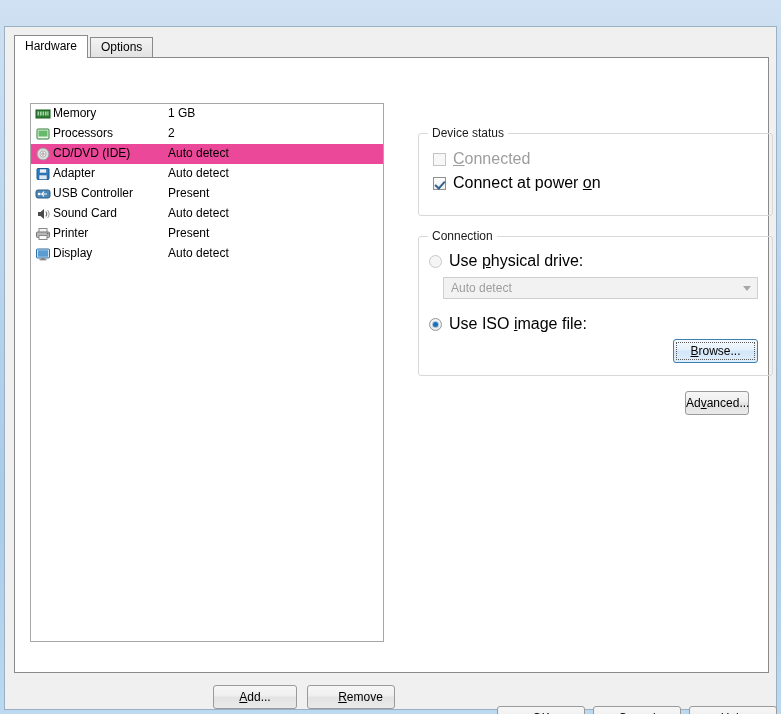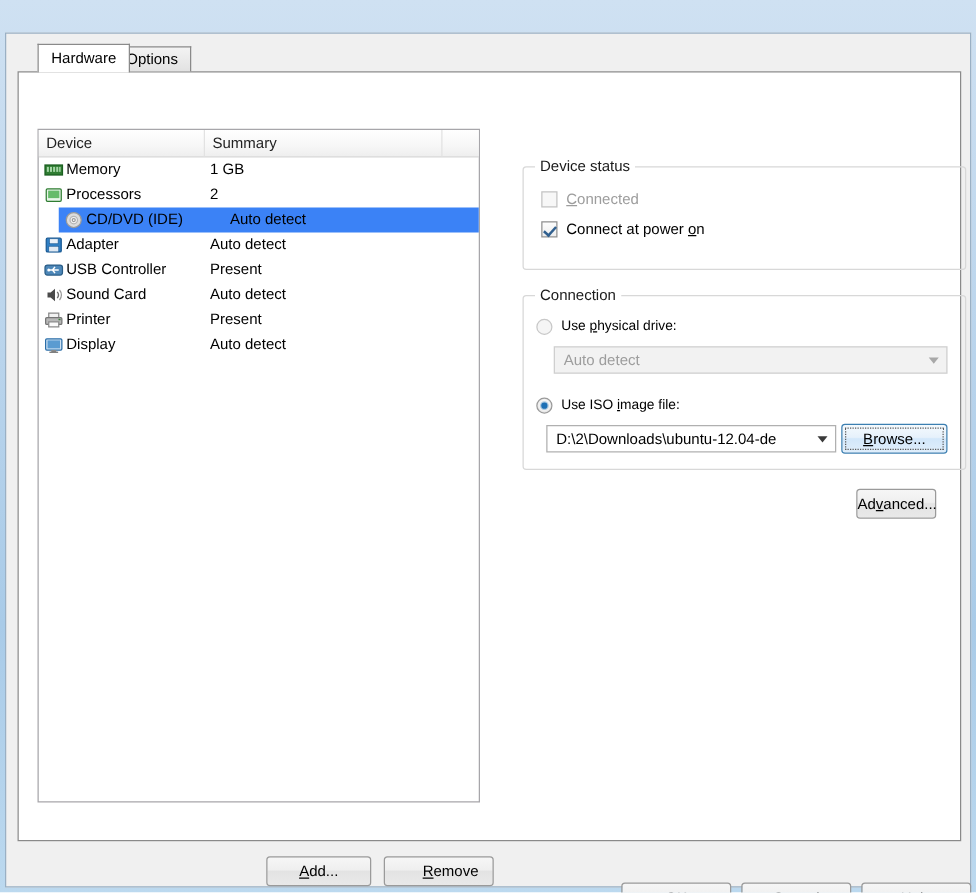--- a/index.html
+++ b/index.html
@@ -120,21 +120,21 @@
   }
   .hcell.c1 { left: 0; width: 133px; }
   .hcell.c2 { left: 133px; width: 190px; }
   .hcell.c3 { left: 323px; width: 29px; border-right: none; }
 
   .dev-row {
     position: relative;
     height: 20px;
     cursor: default;
   }
-  .dev-row.selected { background: #3b82f6; margin-left: 16px; }
+  .dev-row.selected { background: #ec4899; }
   .dev-icon {
     position: absolute; left: 4px; top: 2px;
     width: 16px; height: 16px;
   }
   .dev-name {
     position: absolute; left: 22px; top: 0;
     height: 20px; line-height: 19px;
     font-size: 12px; color: #000;
     white-space: nowrap;
   }
@@ -197,21 +197,21 @@
   }
   .cb-box.disabled { border-color: #c4c4c4; background: #f7f7f7; }
   .cb-box.checked::after {
     content: "";
     position: absolute; left: 3px; top: 1px;
     width: 4px; height: 8px;
     border: solid #31608f;
     border-width: 0 2px 2px 0;
     transform: rotate(42deg);
   }
-  .cb-label { margin-left: 7px; font-size: 12px; color: #000; }
+  .cb-label { margin-left: 7px; font-size: 16px; color: #000; }
   .cb-label.disabled { color: #9d9d9d; }
 
   .rb-circle {
     width: 13px; height: 13px;
     border-radius: 50%;
     border: 1px solid #9a9a9a;
     background: radial-gradient(circle at 50% 45%, #ffffff 0%, #ececec 70%, #dcdcdc 100%);
     box-sizing: border-box;
     position: relative;
     flex: none;
@@ -221,21 +221,21 @@
     background: radial-gradient(circle at 50% 45%, #ffffff 0%, #f1f1f1 55%, #cfcfcf 100%);
   }
   .rb-circle.checked::after {
     content: "";
     position: absolute; left: 3px; top: 3px;
     width: 5px; height: 5px;
     border-radius: 50%;
     background: #1c6fb5;
     box-shadow: 0 0 0 1px rgba(28,111,181,0.35);
   }
-  .rb-label { margin-left: 7px; font-size: 11px; color: #000; }
+  .rb-label { margin-left: 7px; font-size: 16px; color: #000; }
 
   u.acc { text-decoration: underline; }
 
   
   .combo {
     position: absolute;
     border: 1px solid #b0b0b0;
     box-sizing: border-box;
     background: #ffffff;
     display: flex; align-items: center;
@@ -293,32 +293,27 @@
 </style>
 </head>
 <body>
 
 <div id="window">
 
 
   <div id="dialog">
 
     <div id="tabstrip">
-      <div class="tab active" style="left:16px;">Hardware</div>
+      <div class="tab active" style="left:0;">Hardware</div>
       <div class="tab inactive" style="left:76px;">Options</div>
     </div>
 
     <div id="content-panel">
 
       <div id="device-list">
-        <div id="list-header">
-          <div class="hcell c1">Device</div>
-          <div class="hcell c2">Summary</div>
-          <div class="hcell c3"></div>
-        </div>
         <div id="device-rows">
             <div class="dev-row">
               <span class="dev-icon"><svg width="16" height="16" viewBox="0 0 16 16">
                   <rect x="1" y="4" width="14" height="8" fill="#2f7d32" stroke="#1b5e20"></rect>
                   <rect x="2.5" y="5.5" width="1.6" height="4" fill="#a5d6a7"></rect>
                   <rect x="5" y="5.5" width="1.6" height="4" fill="#a5d6a7"></rect>
                   <rect x="7.5" y="5.5" width="1.6" height="4" fill="#a5d6a7"></rect>
                   <rect x="10" y="5.5" width="1.6" height="4" fill="#a5d6a7"></rect>
                   <rect x="12.3" y="5.5" width="1.2" height="4" fill="#a5d6a7"></rect>
                 </svg></span>
@@ -425,24 +420,20 @@
           <span class="rb-circle checked"></span>
           <span class="rb-label">Use ISO <u class="acc">i</u>mage file:</span>
         </div>
       </div>
 
       <div class="combo disabled" id="combo-physical">
         <span class="combo-text">Auto detect</span>
         <span class="combo-arrow"></span>
       </div>
 
-      <div class="combo" id="combo-iso">
-        <span class="combo-text">D:\2\Downloads\ubuntu-12.04-de</span>
-        <span class="combo-arrow"></span>
-      </div>
 
       <div id="btn-browse">
         <div class="inner"><u class="acc">B</u>rowse...</div>
       </div>
 
       <div class="btn" id="btn-advanced">
         <span>Ad<u class="acc">v</u>anced...</span>
       </div>
 
     </div>

